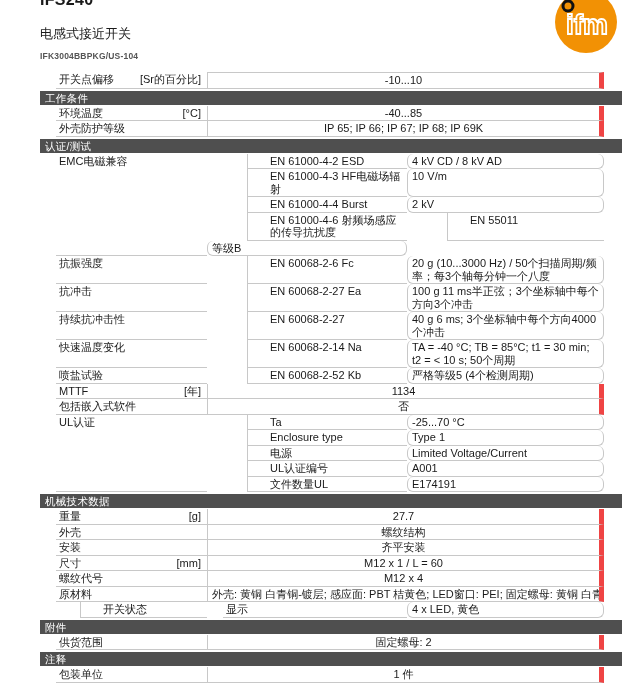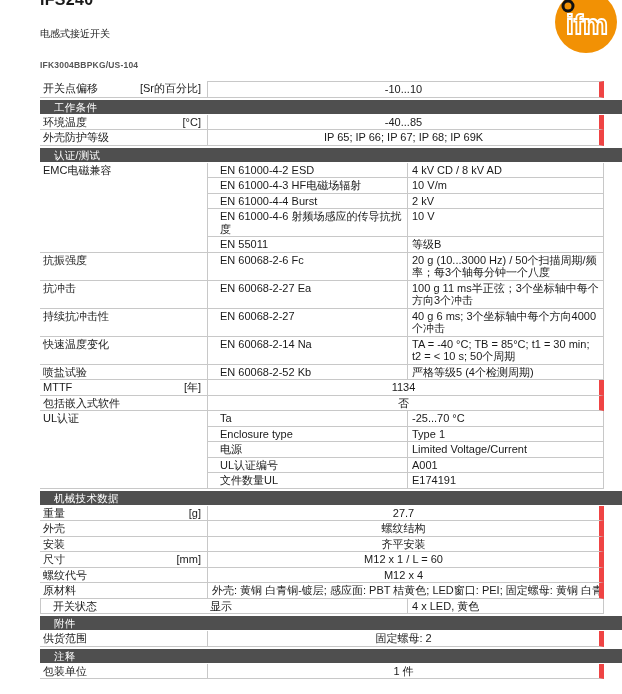--- a/index.html
+++ b/index.html
@@ -2,40 +2,40 @@
 <html><head>
 <meta charset="utf-8">
 <style>
   html,body{margin:0;padding:0;background:#fff;}
   .page{
     position:relative;width:622px;height:694px;overflow:hidden;background:#fff;
     font-family:"Liberation Sans","DejaVu Sans",sans-serif;color:#1a1a1a;
   }
   .content{padding-left:40px;}
   .title{font-size:16px;font-weight:bold;line-height:18px;margin-top:-9px;letter-spacing:.3px;}
-  .subtitle{font-size:10px;line-height:15px;margin-top:17px;}
-  .code{font-size:8.5px;font-weight:bold;color:#555;line-height:11px;margin-top:19px;letter-spacing:.2px;}
+  .subtitle{font-size:13px;line-height:15px;margin-top:17px;}
+  .code{font-size:8.5px;font-weight:bold;color:#555;line-height:11px;margin-top:10px;letter-spacing:.2px;}
   .logo{position:absolute;left:553px;top:-6px;width:66px;height:62px;}
 
   .table{margin-top:10px;width:582px;}
   .section-bar{
     box-sizing:border-box;width:582px;height:14px;line-height:14px;
-    background:#4f4f4f;color:#fff;font-size:10.5px;padding-left:14px;
+    background:#4f4f4f;color:#fff;font-size:10.5px;padding-left:5px;
     margin:2px 0 1px 0;letter-spacing:.3px;
   }
   .trow{display:grid;grid-template-columns:167px 200px 197px;width:564px;}
   .c{
     box-sizing:border-box;font-size:11px;line-height:12.5px;min-height:15px;
     padding:1px 4px;border-bottom:1px solid #c8c8c8;word-break:break-word;
   }
-  .label{display:flex;justify-content:space-between;align-items:flex-start;padding:1px 6px 1px 3px;}
+  .label{display:flex;justify-content:space-between;align-items:flex-start;padding:1px 6px 1px 3px;margin-left:16px;}
   .label .lab{text-align:left;}
   .label .unit{text-align:right;white-space:nowrap;margin-left:4px;}
-  .std{border-left:1px solid #c8c8c8;padding-left:12px;}
-  .val{border-left:1px solid #c8c8c8;border-right:1px solid #c8c8c8;}
+  .std{border-left:1px solid #c8c8c8;padding-left:22px;margin-left:40px;}
+  .val{border-left:1px solid #c8c8c8;border-right:1px solid #c8c8c8;border-radius:6px;}
   .vfull{
     grid-column:2 / span 2;border-left:1px solid #c8c8c8;border-right:5px solid #ef4444;
     text-align:center;white-space:nowrap;overflow:hidden;
   }
   .table > .trow:first-child .vfull{border-top:1px solid #c8c8c8;}
 </style>
 </head>
 <body>
 
 <div class="page">
@@ -79,21 +79,20 @@
             <span class="lab">EMC电磁兼容</span>
             <span class="unit"></span>
           </div>
           <div class="c std">EN 61000-4-2 ESD</div>
           <div class="c val">4 kV CD / 8 kV AD</div>
           <div class="c std">EN 61000-4-3 HF电磁场辐射</div>
           <div class="c val">10 V/m</div>
           <div class="c std">EN 61000-4-4 Burst</div>
           <div class="c val">2 kV</div>
           <div class="c std">EN 61000-4-6 射频场感应的传导抗扰度</div>
-          <div class="c val">10 V</div>
           <div class="c std">EN 55011</div>
           <div class="c val">等级B</div>
         </div>
         <div class="trow">
           <div class="c label">
             <span class="lab">抗振强度</span>
             <span class="unit"></span>
           </div>
           <div class="c std">EN 60068-2-6 Fc</div>
           <div class="c val">20 g (10...3000 Hz) / 50个扫描周期/频率；每3个轴每分钟一个八度</div>

